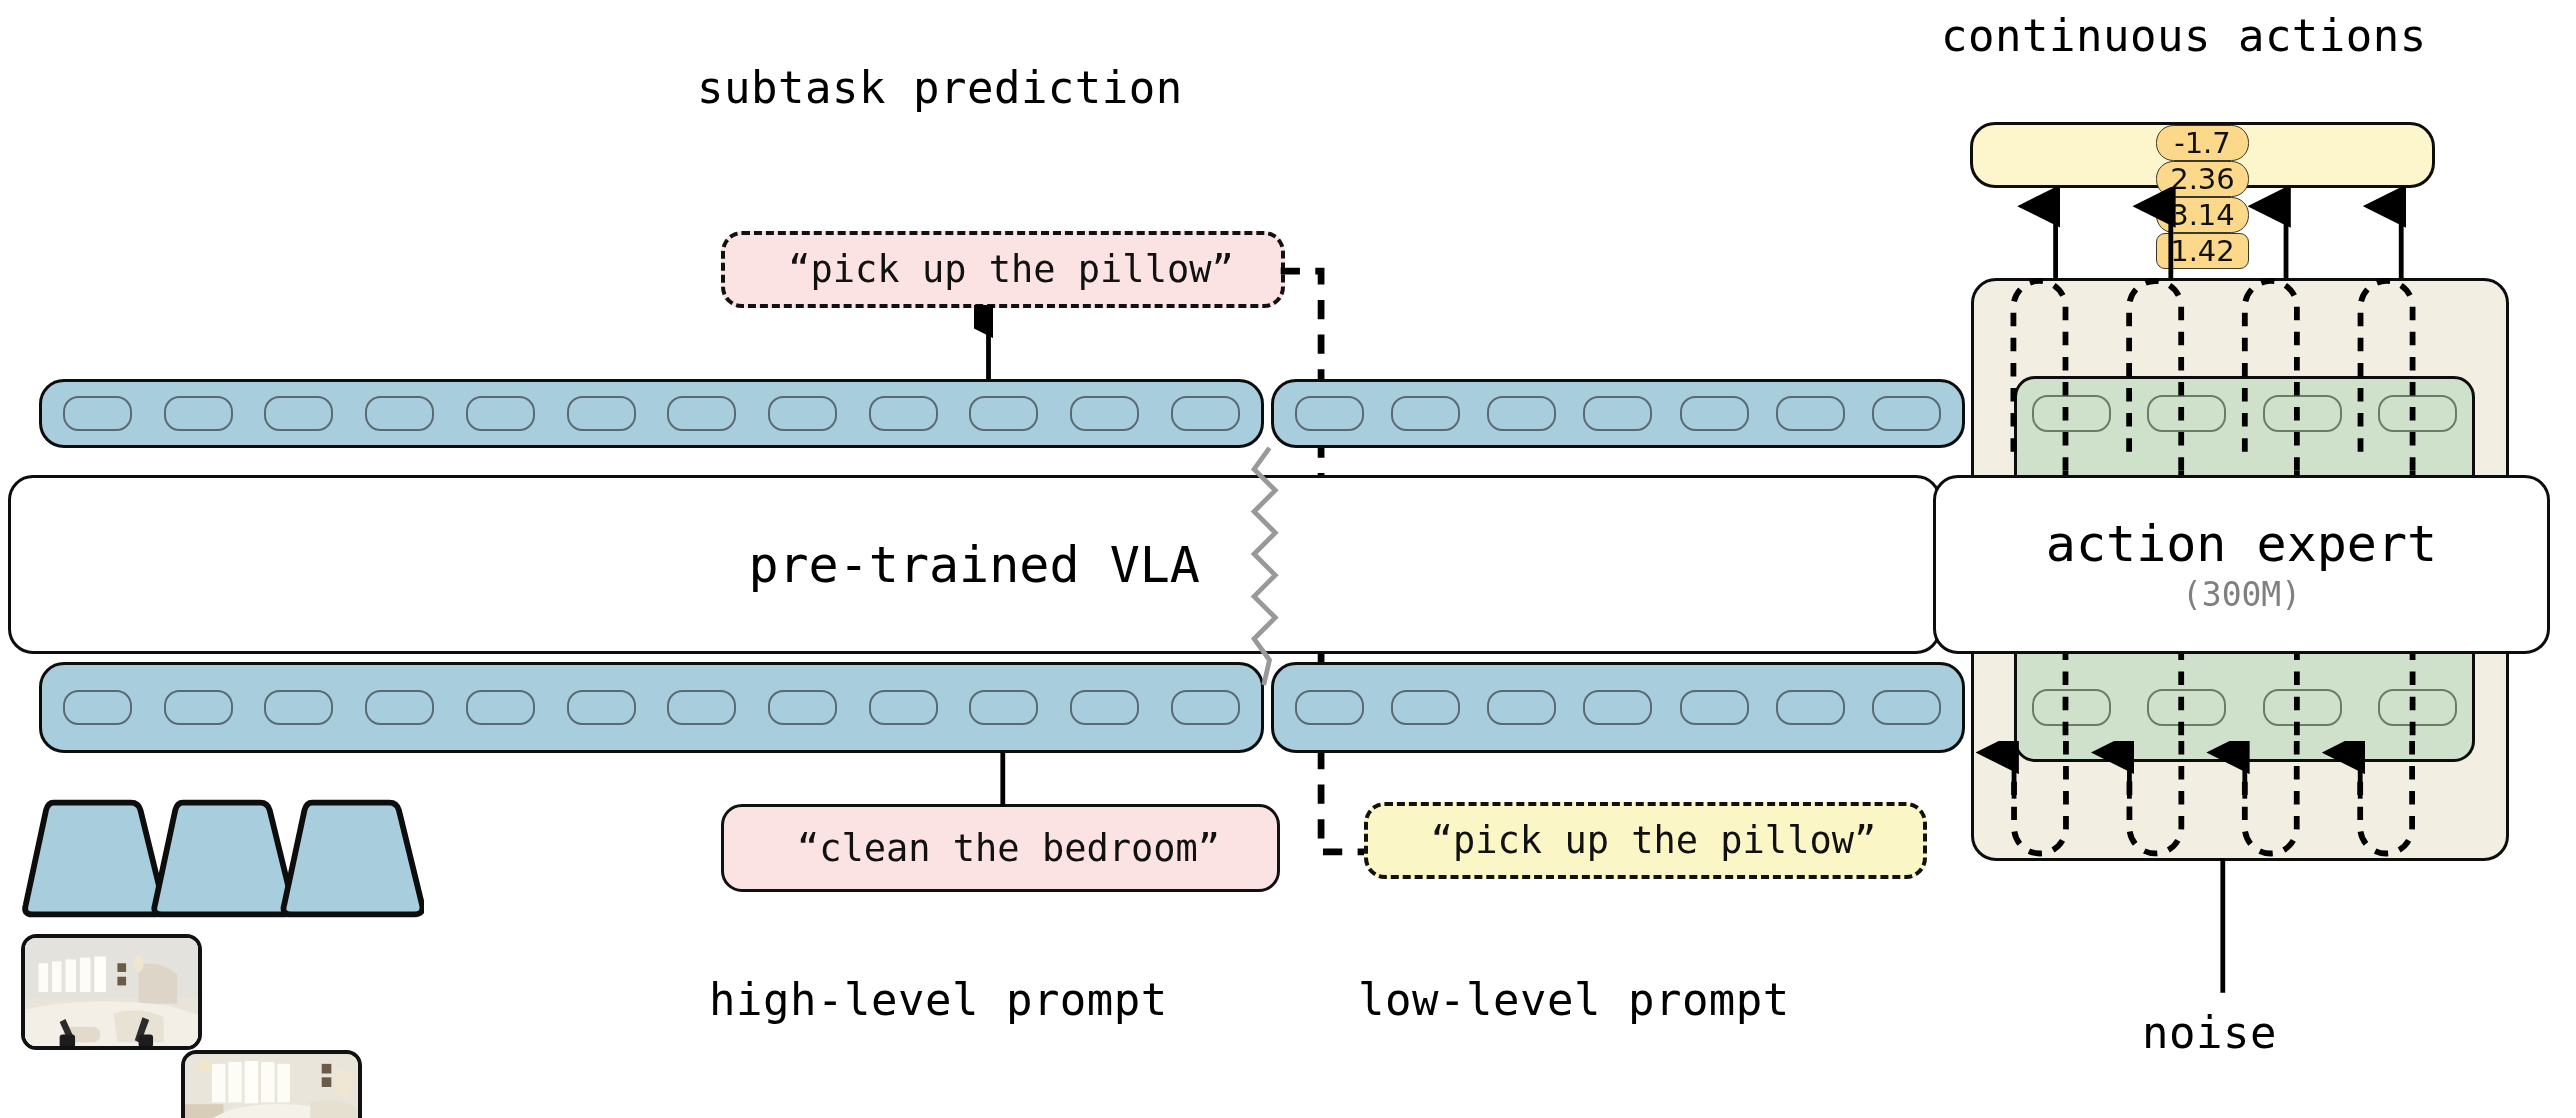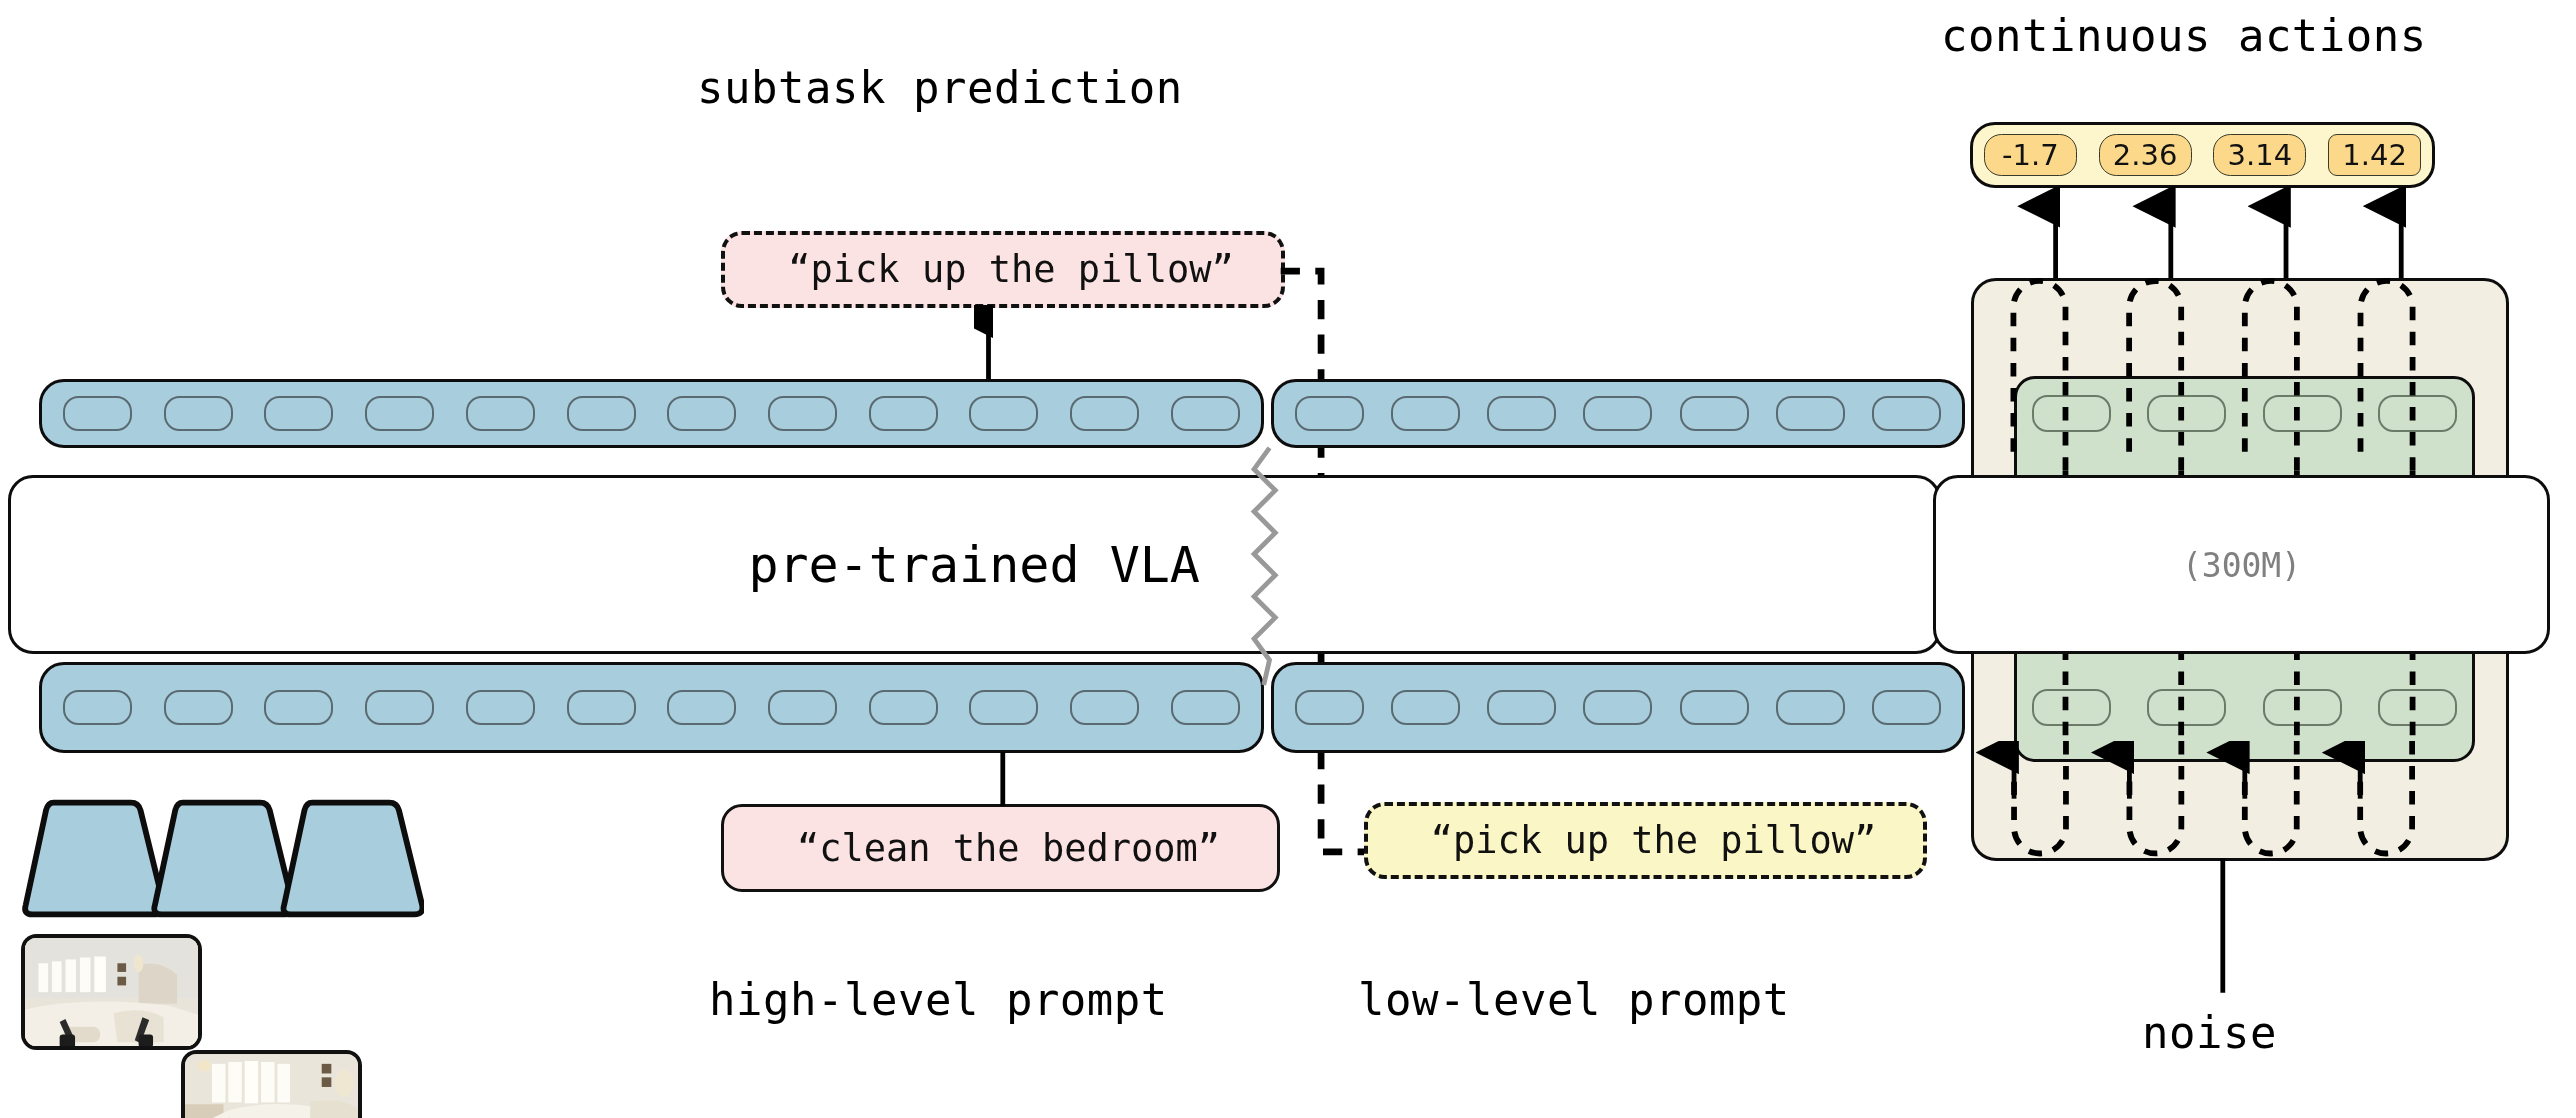--- a/index.html
+++ b/index.html
@@ -49,21 +49,21 @@
 <div class="abs hdr" style="left:697px;top:62px;">subtask prediction</div>
 
 <div class="abs hdr" style="left:1941px;top:9.6px;">continuous actions</div>
 
 <div class="abs hdr" style="left:709px;top:974px;">high-level prompt</div>
 
 <div class="abs hdr" style="left:1358px;top:974px;">low-level prompt</div>
 
 <div class="abs hdr" style="left:2142px;top:1007px;">noise</div>
 
-<div class="abs actbar" style="left:1970px;top:122px;width:465px;height:66px;">
+<div class="abs actbar" style="left:1970px;top:122px;width:465px;height:66px;flex-direction:column;">
   <div class="actpill" style="width:93px;height:42px;">-1.7</div>
   <div class="actpill" style="width:93px;height:42px;">2.36</div>
   <div class="actpill" style="width:93px;height:42px;">3.14</div>
   <div class="actpill" style="width:93px;height:42px;border-radius:9px;">1.42</div>
 </div>
 
 <svg class="ov" style="left:1970px;top:187px;" width="465" height="96" viewBox="0 0 482 100">
   <defs>
     <marker id="ar" markerWidth="9" markerHeight="9" refX="4.5" refY="8" orient="auto">
         <path d="M0,9 L4.5,0 L9,9 Z" fill="#000"></path>
@@ -203,20 +203,21 @@
 
 <svg class="ov" style="left:2218px;top:858px;" width="9.6" height="135" viewBox="0 0 10 140">
   <line x1="5" y1="0" x2="5" y2="140" stroke="#000" stroke-width="5"></line>
 </svg>
 
 <div class="abs panel" style="left:7.7px;top:475px;width:1933px;height:179px;">
   <div class="t1">pre-trained VLA</div>
 </div>
 
 <div class="abs panel" style="left:1933px;top:475px;width:617px;height:179px;">
+  <div class="t1">action expert</div>
   <div class="t2">(300M)</div>
 </div>
 
 <svg class="ov" style="left:1250px;top:446px;" width="39" height="241" viewBox="0 0 40 250">
   <polyline points="20,2 4,24 26,46 4,68 26,90 4,112 26,134 4,156 26,178 4,200 20,222 14,248" fill="none" stroke="#999" stroke-width="5"></polyline>
 </svg>
 
 <div class="abs labelbox solidbox" style="left:721px;top:804px;width:559px;height:88px;background:#fbe3e3;">“clean the bedroom”</div>
 
 <div class="abs labelbox dashbox" style="left:1364px;top:802px;width:563px;height:77px;background:#fbf6c6;">“pick up the pillow”</div>

